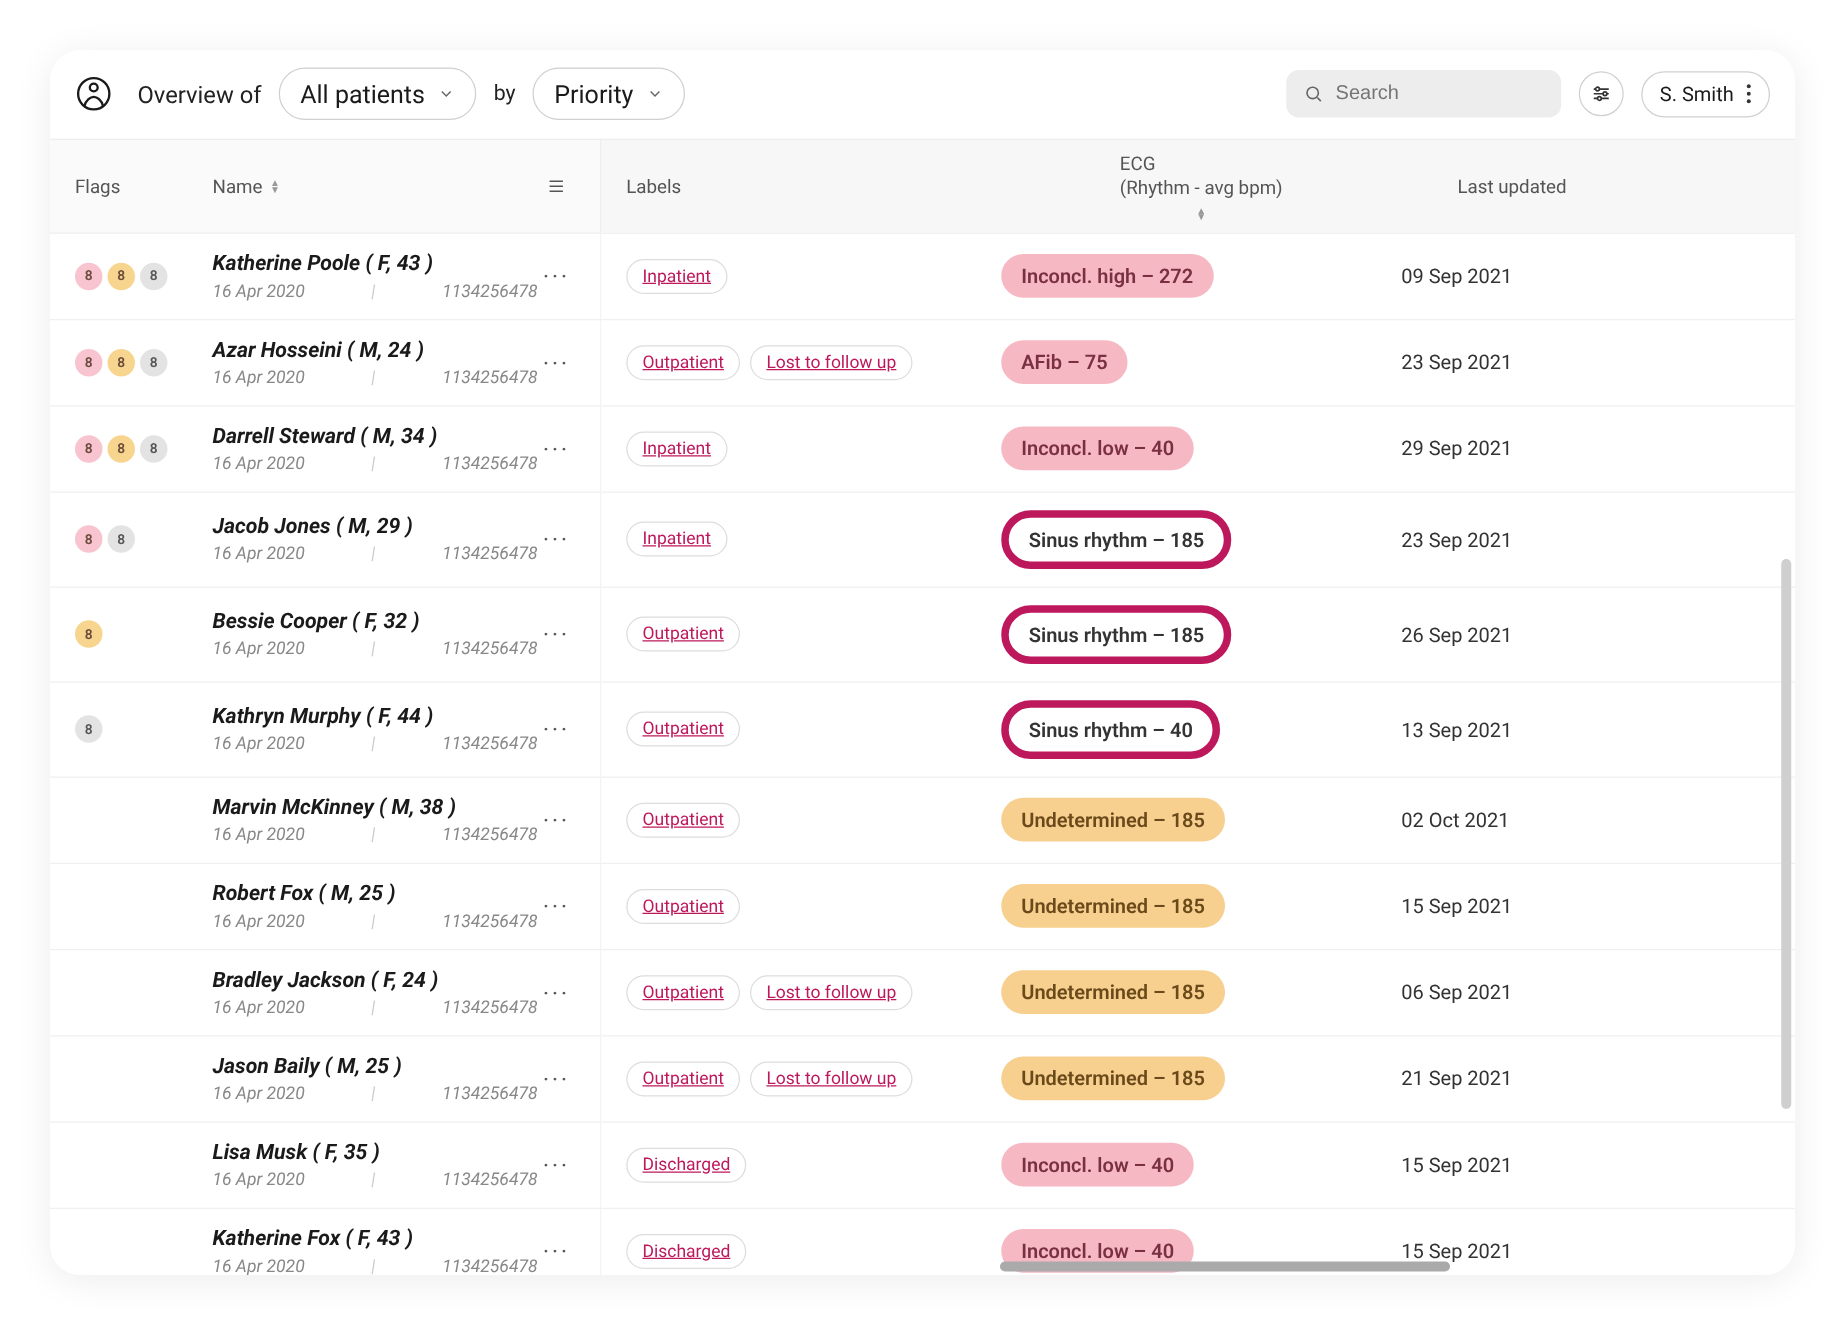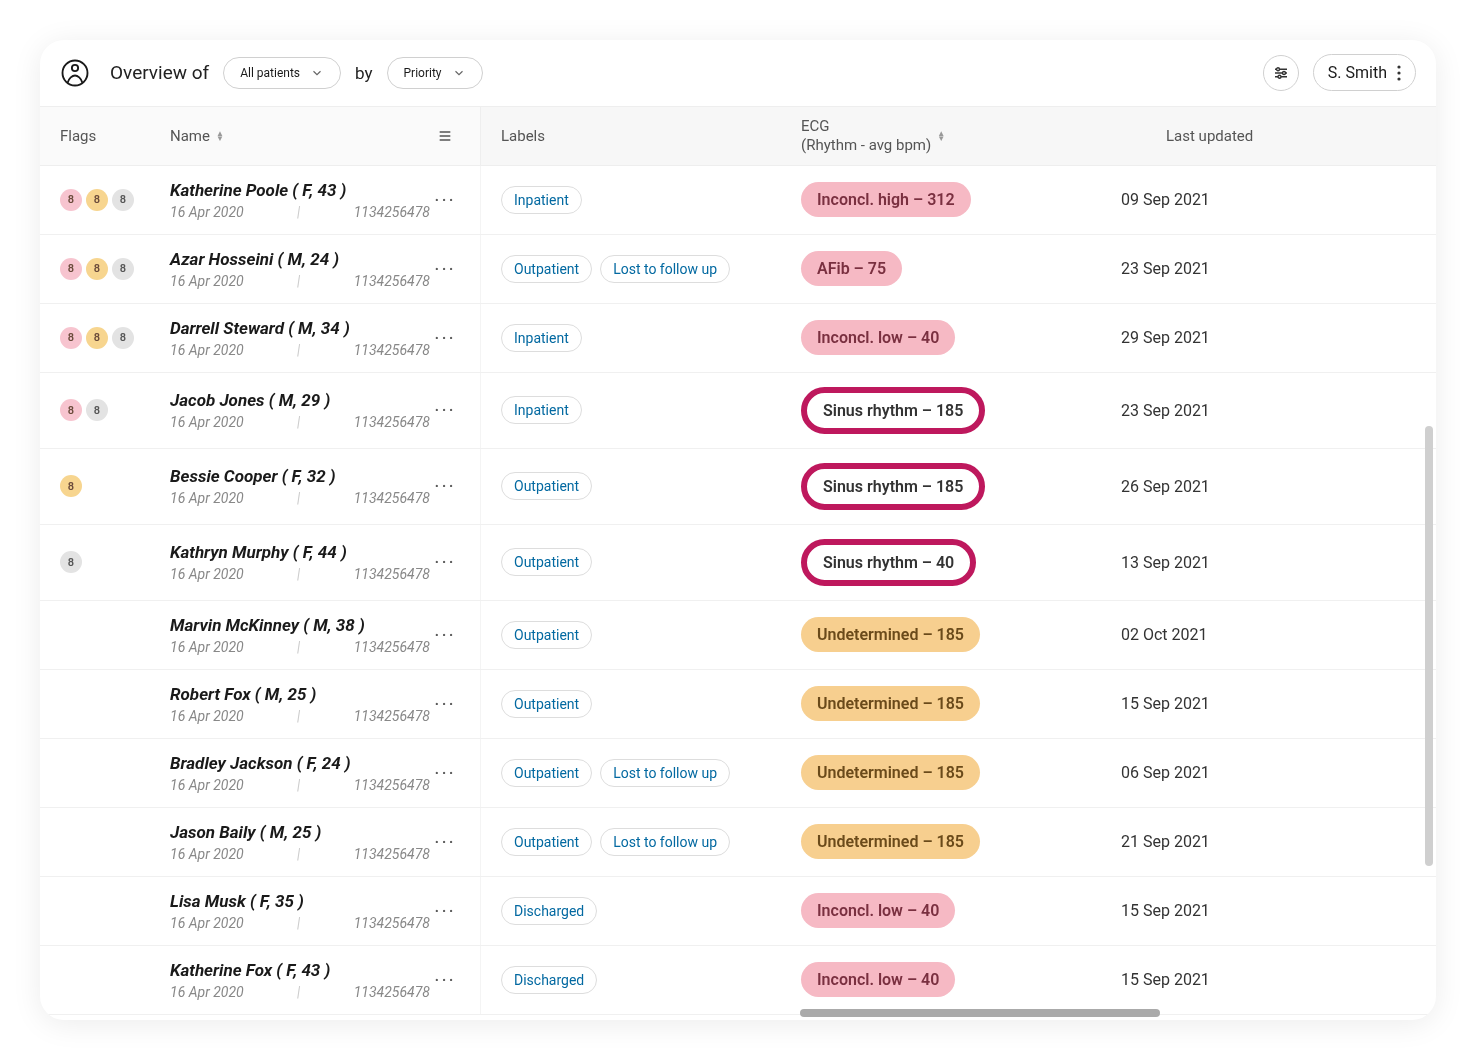--- a/index.html
+++ b/index.html
@@ -31,21 +31,21 @@
   }
   .logo svg { display:block; }
   .overview-label { font-size: 19px; color: #222; margin-left: 6px; }
   .pill-select {
     display: inline-flex;
     align-items: center;
     gap: 10px;
     padding: 8px 16px;
     border: 1px solid #d0d0d0;
     border-radius: 999px;
-    font-size: 12px;
+    font-size: 20px;
     background: #fff;
     cursor: pointer;
   }
   .chev { width:14px; height:14px; }
   .by-label { font-size: 17px; color:#222; }
   .spacer { flex: 1; }
   .search {
     display: flex;
     align-items: center;
     gap: 10px;
@@ -85,21 +85,21 @@
     background:#fafafa;
     border-top:1px solid #eee;
     border-bottom:1px solid #eee;
   }
   .ch-left { display:flex; align-items:center; width: 440px; padding: 10px 20px; }
   .ch-flags { width: 110px; }
   .ch-name { flex:1; display:flex; align-items:center; gap:6px; }
   .ch-hamburger { width:30px; display:flex; justify-content:center; cursor:pointer;}
   .ch-right { flex:1; display:flex; align-items:center; padding:10px 20px 10px 20px; border-left:1px solid #eee; background:#f7f7f7;}
   .ch-labels { width:300px; }
-  .ch-ecg { width:320px; display:flex; align-items:center; gap:6px; line-height:1.25;}
+  .ch-ecg { width:320px; display:flex; align-items:center; gap:6px; line-height:1.25;flex-direction:column;}
   .ch-updated { flex:1;margin-left:45px; }
   .sort-icon { display:inline-flex; flex-direction:column; line-height:5px; font-size:8px; color:#999;}
   .rows { overflow-y:auto; flex:1; position:relative;}
   .row {
     display:flex;
     align-items:stretch;
     border-bottom:1px solid #f0f0f0;
   }
   .row-left {
     width:440px;
@@ -121,22 +121,23 @@
   .sub-line { display:flex; gap:26px; align-items:center; font-size:14px; color:#888; margin-top:4px;justify-content:space-between;}
   .sub-line .divider { color:#ccc; }
   .row-menu { width:30px; display:flex; align-items:center; justify-content:center; color:#555; cursor:pointer; font-size:20px; letter-spacing:2px;}
   .row-right { flex:1; display:flex; align-items:center; padding:14px 20px; border-left:1px solid #f4f4f4;}
   .labels { width:300px; display:flex; gap:8px; flex-wrap:wrap;}
   .label-chip {
     border:1px solid #ddd;
     border-radius:999px;
     padding:5px 12px;
     font-size:14px;
-    color:#0369a1;
+    color:#be185d;
     background:#fff;
+    text-decoration:underline;
   }
   .ecg { width:320px;}
   .ecg-chip {
     display:inline-block;
     border-radius:999px;
     padding:8px 16px;
     font-size:16px;
     font-weight:600;
   }
   .ecg-chip.pink { background:#f6b9c4; color:#7a3040; }
@@ -173,20 +174,27 @@
         </svg>
     </span>
     <span class="by-label">by</span>
     <span class="pill-select">
       <span>Priority</span>
       <svg class="chev" viewBox="0 0 24 24" fill="none" stroke="#666" stroke-width="2">
           <path d="M6 9l6 6 6-6"></path>
         </svg>
     </span>
     <span class="spacer"></span>
+    <span class="search">
+      <svg width="18" height="18" viewBox="0 0 24 24" fill="none" stroke="#666" stroke-width="2">
+          <circle cx="11" cy="11" r="7"></circle>
+          <path d="M21 21l-4.35-4.35"></path>
+        </svg>
+      <input type="text" placeholder="Search" style="">
+    </span>
     <span class="icon-btn-round">
       <svg width="18" height="18" viewBox="0 0 24 24" fill="none" stroke="#333" stroke-width="1.8">
         <path d="M4 7h16M4 12h16M4 17h16"></path>
           <circle cx="8" cy="7" r="2" fill="#fff"></circle>
           <circle cx="16" cy="12" r="2" fill="#fff"></circle>
           <circle cx="10" cy="17" r="2" fill="#fff"></circle>
       </svg>
     </span>
     <span class="user-pill">
       <span>S. Smith</span>
@@ -247,21 +255,21 @@
               <span class="divider">|</span>
               <span>1134256478</span>
             </div>
           </div>
           <div class="row-menu">···</div>
         </div>
         <div class="row-right">
           <div class="labels">
             <span class="label-chip">Inpatient</span>
           </div>
-          <div class="ecg"><span class="ecg-chip pink">Inconcl. high – 312</span></div>
+          <div class="ecg"><span class="ecg-chip pink">Inconcl. high – 272</span></div>
           <div class="updated">09 Sep 2021</div>
         </div>
       </div>
       <div class="row">
         <div class="row-left">
           <div class="flags">
             <span class="flag pink">8</span>
             <span class="flag amber">8</span>
             <span class="flag grey">8</span>
           </div>

